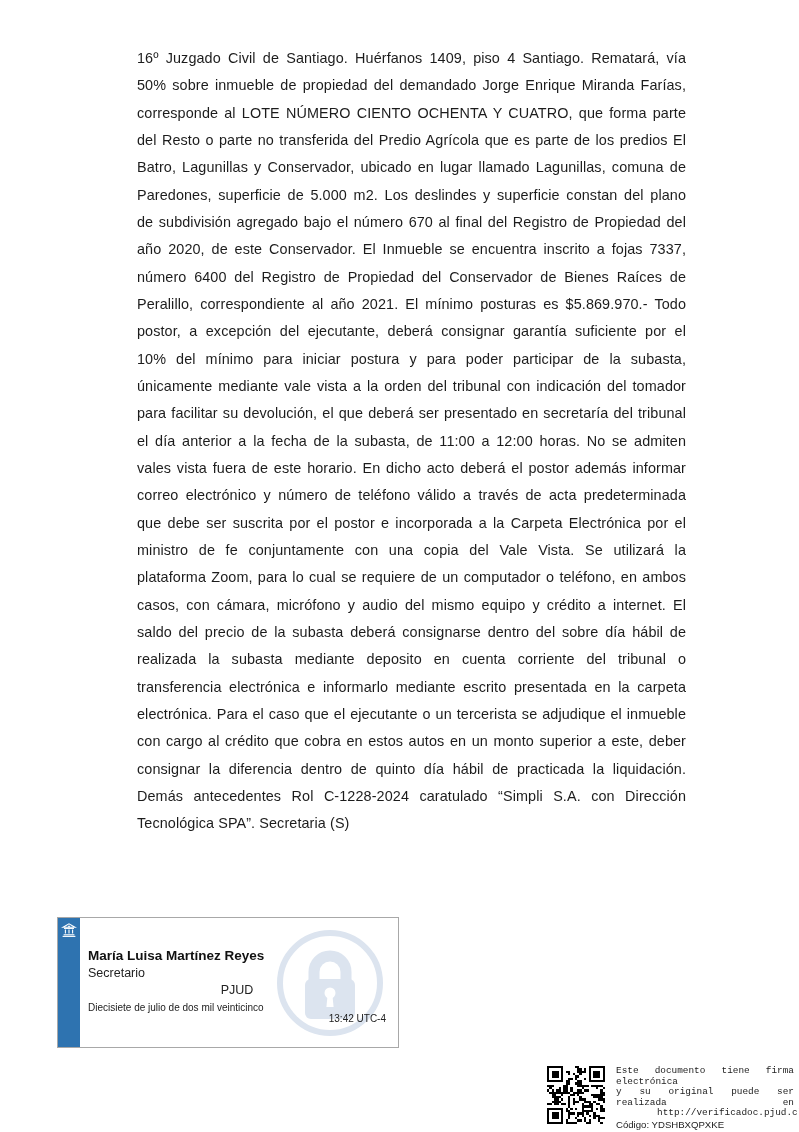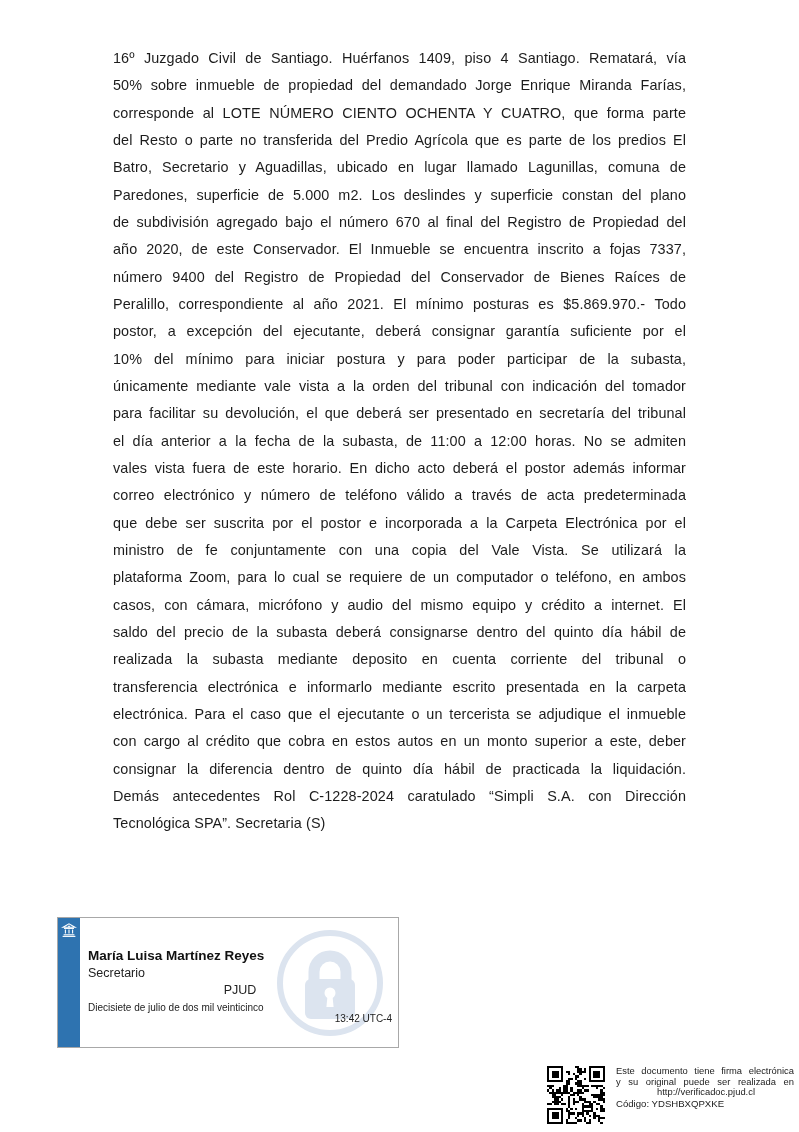--- a/index.html
+++ b/index.html
@@ -21,20 +21,21 @@
     line-height: 27.34px;
     color: #1c1c1c;
     letter-spacing: 0.1px;
   }
   .doc-text .line {
     text-align: justify;
     text-align-last: justify;
     white-space: normal;
     height: 27.34px;
     overflow: visible;
+    margin-left: 24px;
   }
   .doc-text .line.last {
     text-align-last: left;
   }
 
   
   .sig-box {
     position: absolute;
     left: 57px; top: 917px;
     width: 342px; height: 131px;
@@ -49,21 +50,21 @@
   }
   .sig-strip svg { display: block; margin: 4px auto 0 auto; }
   .sig-watermark {
     position: absolute;
     left: 218px; top: 11px;
     width: 108px; height: 108px;
     pointer-events: none;
   }
   .sig-content {
     position: absolute;
-    left: 30px; top: 29px; right: 6px;
+    left: 30px; top: 29px; right: 12px;
   }
   .sig-name { font-size: 13.5px; font-weight: bold; line-height: 18px; color: #111; }
   .sig-role { font-size: 12.5px; line-height: 17px; color: #222; }
   .sig-org  { font-size: 12.5px; line-height: 17px; color: #222; text-align: center; }
   .sig-date { font-size: 10px;   line-height: 11px; margin-top: 3px; color: #222; }
   .sig-time { font-size: 10px;   line-height: 11px; color: #222; text-align: right; }
 
   
   .verify {
     position: absolute;
@@ -77,56 +78,57 @@
   }
   .verify-text {
     position: absolute; left: 69px; top: 3px; width: 178px;
   }
   .verify-note .vline {
     font-size: 9.4px;
     line-height: 10.6px;
     color: #222;
     text-align: justify;
     text-align-last: justify;
+    font-family: Liberation Mono, monospace;
   }
   .verify-note .vline.last { text-align-last: left; padding-left: 41px; }
   .verify-code {
     font-size: 9.6px;
     line-height: 11px;
     color: #222;
   }
 </style>
 </head>
 <body>
 
 <div class="page">
 
   <div class="doc-text" id="doc-lines">
       <div class="line">16º Juzgado Civil de Santiago. Huérfanos 1409, piso 4 Santiago.  Rematará, vía</div>
       <div class="line">50% sobre inmueble de propiedad del demandado Jorge Enrique Miranda Farías,</div>
       <div class="line">corresponde al LOTE NÚMERO CIENTO OCHENTA Y CUATRO, que forma parte</div>
       <div class="line">del Resto o parte no transferida del Predio Agrícola que es parte de los predios El</div>
-      <div class="line">Batro, Secretario y Aguadillas, ubicado en lugar llamado Lagunillas, comuna de</div>
+      <div class="line">Batro, Lagunillas y Conservador, ubicado en lugar llamado Lagunillas, comuna de</div>
       <div class="line">Paredones, superficie de 5.000 m2. Los deslindes y superficie constan del plano</div>
       <div class="line">de subdivisión agregado bajo el número 670 al final del Registro de Propiedad del</div>
       <div class="line">año 2020, de este Conservador. El Inmueble se encuentra inscrito a fojas 7337,</div>
-      <div class="line">número 9400 del Registro de Propiedad del Conservador de Bienes Raíces de</div>
+      <div class="line">número 6400 del Registro de Propiedad del Conservador de Bienes Raíces de</div>
       <div class="line">Peralillo, correspondiente al año 2021. El mínimo posturas es $5.869.970.- Todo</div>
       <div class="line">postor, a excepción del ejecutante, deberá consignar garantía suficiente por el</div>
       <div class="line">10% del mínimo para iniciar postura y para poder participar de la subasta,</div>
       <div class="line">únicamente mediante vale vista a la orden del tribunal con indicación del tomador</div>
       <div class="line">para facilitar su devolución, el que deberá ser presentado en secretaría del tribunal</div>
       <div class="line">el día anterior a la fecha de la subasta, de 11:00 a 12:00 horas. No se admiten</div>
       <div class="line">vales vista fuera de este horario. En dicho acto deberá el postor además informar</div>
       <div class="line">correo electrónico y número de teléfono válido a través de acta predeterminada</div>
       <div class="line">que debe ser suscrita por el postor e incorporada a la Carpeta Electrónica por el</div>
       <div class="line">ministro de fe conjuntamente con una copia del Vale Vista. Se utilizará la</div>
       <div class="line">plataforma Zoom, para lo cual se requiere de un computador o teléfono, en ambos</div>
       <div class="line">casos, con cámara, micrófono y audio del mismo equipo y crédito a internet. El</div>
-      <div class="line">saldo del precio de la subasta deberá consignarse dentro del quinto día hábil de</div>
+      <div class="line">saldo del precio de la subasta deberá consignarse dentro del sobre día hábil de</div>
       <div class="line">realizada la subasta mediante deposito en cuenta corriente del tribunal o</div>
       <div class="line">transferencia electrónica e informarlo mediante escrito presentada en la carpeta</div>
       <div class="line">electrónica. Para el caso que el ejecutante o un tercerista se adjudique el inmueble</div>
       <div class="line">con cargo al crédito que cobra en estos autos en un monto superior a este, deber</div>
       <div class="line">consignar la diferencia dentro de quinto día hábil de practicada la liquidación.</div>
       <div class="line">Demás antecedentes Rol C-1228-2024 caratulado “Simpli S.A. con Dirección</div>
       <div class="line last">Tecnológica SPA”. Secretaria (S)</div>
     </div>
 
   <div class="sig-box">

